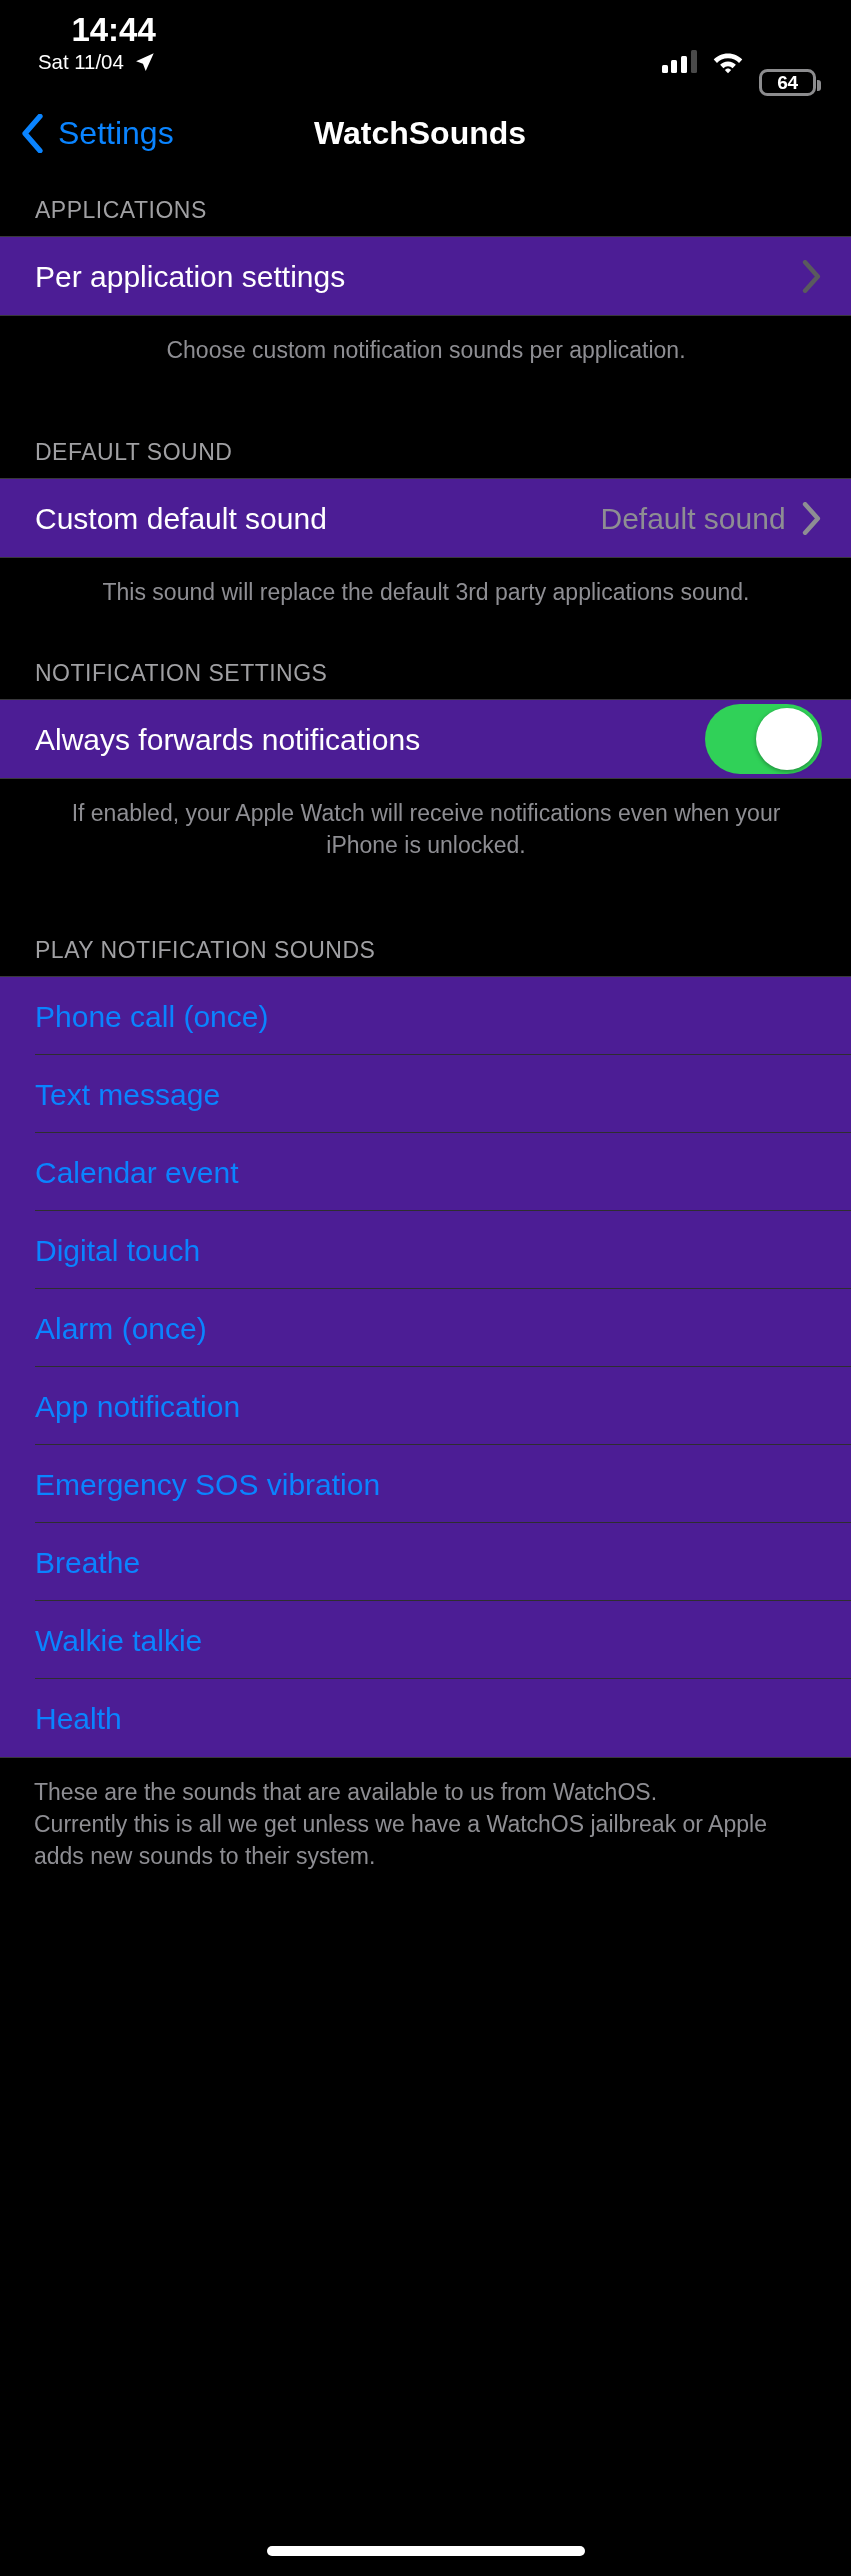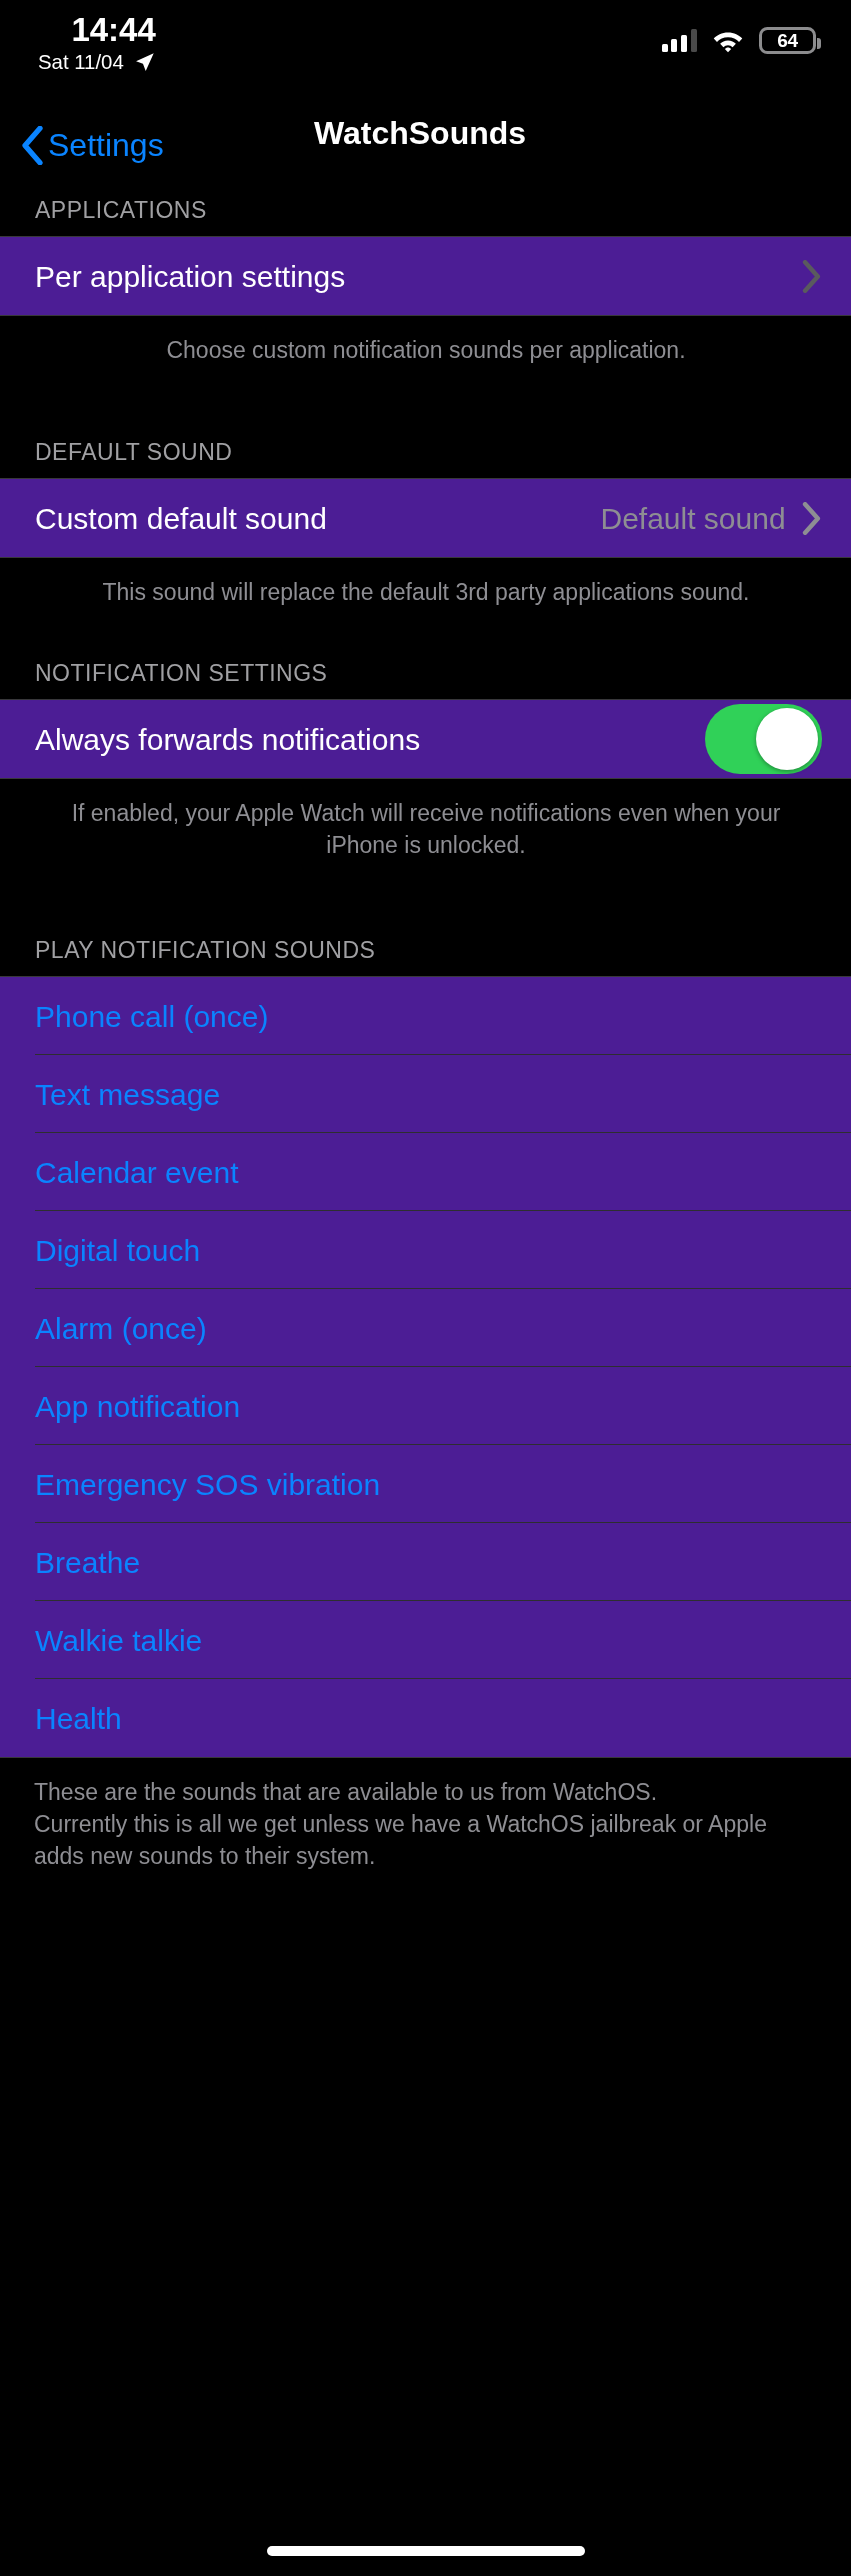--- a/index.html
+++ b/index.html
@@ -20,28 +20,28 @@
   .sb-date { font-size:20.4px; font-weight:normal; line-height:24px; }
   .loc-arrow { display:block; }
   .sb-right { position:absolute; right:36px; top:27px; display:flex; align-items:center; gap:15px; }
   .bars { display:flex; align-items:flex-end; gap:3.8px; height:23px; }
   .bars i { display:block; width:6px; background:#fff; border-radius:1.5px; }
   .bars i.b1 { height:8.3px; }
   .bars i.b2 { height:13px; }
   .bars i.b3 { height:17.4px; }
   .bars i.b4 { height:23px; background:#4a4a4a; }
   .batt { position:relative; width:57px; height:27px; border:3px solid #8c8c8e; border-radius:8.3px;
-          display:flex; align-items:center; justify-content:center; }
+          display:flex; align-items:center; justify-content:center;margin-top:42px; }
   .batt:after { content:""; position:absolute; right:-8.3px; top:8.3px; width:4.5px; height:10.6px;
                 background:#8c8c8e; border-radius:0 3px 3px 0; }
   .batt span { font-size:19px; font-weight:bold; color:#fff; letter-spacing:-0.4px; }
 
   
   .navbar { position:relative; height:70px; width:100%; }
-  .nav-back { position:absolute; left:21px; top:12px; height:70px; display:flex; align-items:center; gap:4px; }
+  .nav-back { position:absolute; left:21px; top:0; height:70px; display:flex; align-items:center; gap:14px; }
   .chev-back { display:block; }
   .nav-back-label { color:#0a84ff; font-size:32px; line-height:36px; }
   .nav-title { position:absolute; left:0; right:12px; top:0; height:70px; display:flex;
                align-items:center; justify-content:center; color:#fff;
                font-size:32px; font-weight:bold; letter-spacing:0px; }
 
   
   .sec-header { padding:29px 0 12px 35px; color:#a0a0a3; font-size:23px;
                 letter-spacing:0.5px; line-height:27px; }
   .sec-header.tight { padding-top:26px; }

